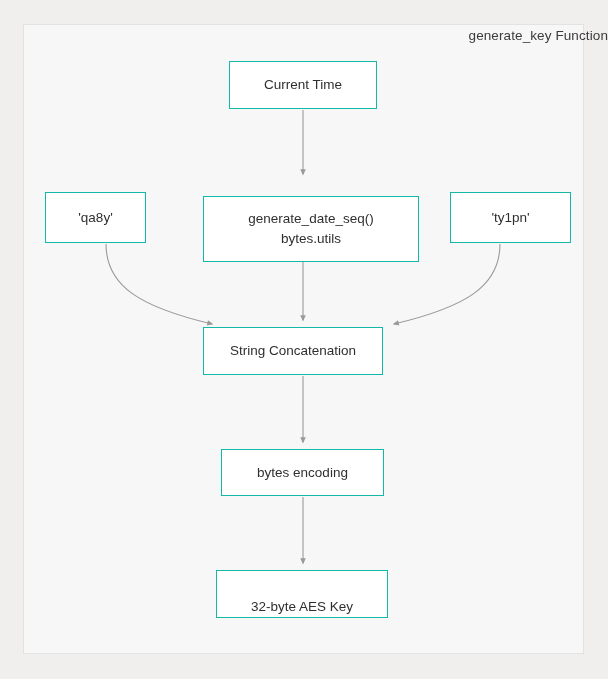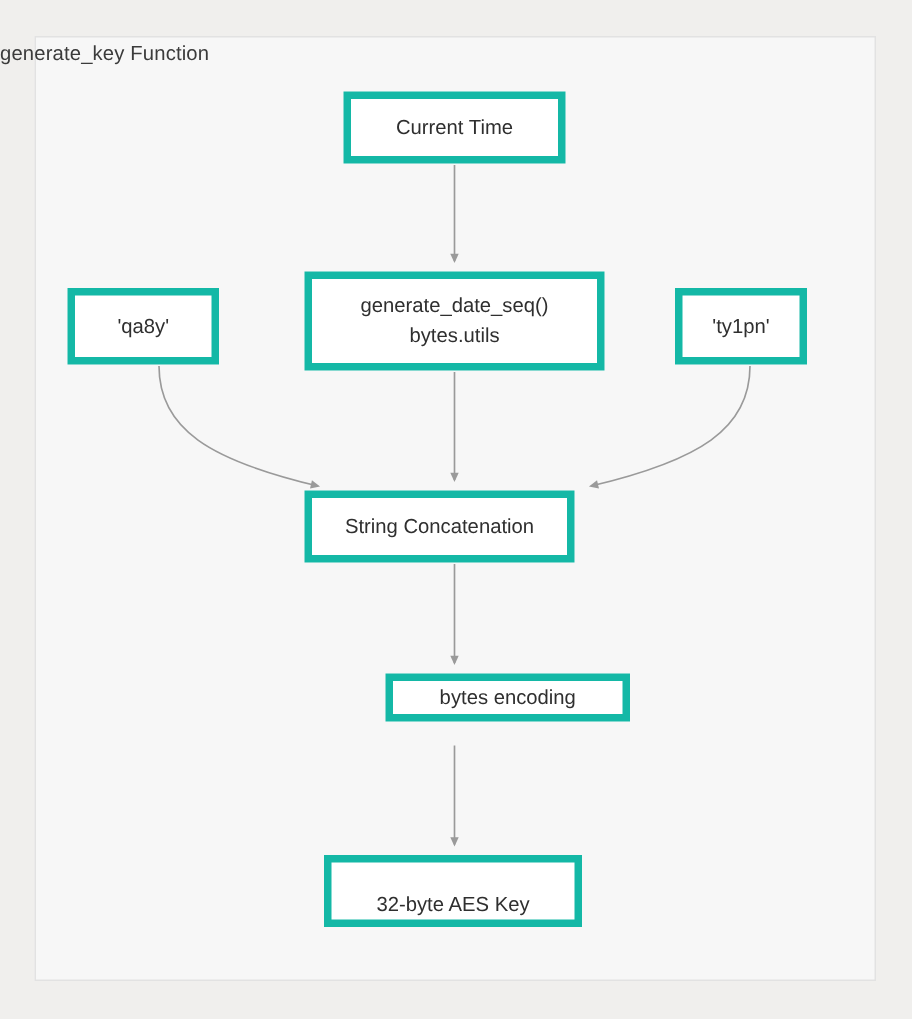--- a/index.html
+++ b/index.html
@@ -26,57 +26,57 @@
     height: 630px;
     background: #f7f7f7;
     border: 1px solid #e2e2e2;
     box-sizing: border-box;
   }
   .panel-title {
     position: absolute;
     left: 0;
     top: 28px;
     width: 100%;
-    text-align: left;
+    text-align: right;
     font-size: 13.5px;
     color: #3b3b3b;
     letter-spacing: 0.1px;
   }
   .edges {
     position: absolute;
     left: 0;
     top: 0;
     width: 608px;
     height: 679px;
     pointer-events: none;
   }
   .node {
     position: absolute;
     background: #ffffff;
-    border: 5px solid #14b8a6;
+    border: 1px solid #14b8a6;
     box-sizing: border-box;
     display: flex;
     align-items: center;
     justify-content: center;
     flex-direction: column;
     color: #2f2f2f;
     font-size: 13.5px;
     line-height: 20px;
     text-align: center;
   }
   .node .line2 {
     display: block;
   }
   
   #node-current-time   { left: 229px; top: 61px;  width: 148px; height: 48px; }
-  #node-generate-seq   { left: 203px; top: 181px; width: 200px; height: 66px; }
+  #node-generate-seq   { left: 203px; top: 196px; width: 216px; height: 66px; }
   #node-salt-left      { left: 45px;  top: 192px; width: 101px; height: 51px; }
-  #node-salt-right     { left: 450px; top: 192px; width: 88px; height: 51px; }
+  #node-salt-right     { left: 450px; top: 192px; width: 121px; height: 51px; }
   #node-concat         { left: 203px; top: 327px; width: 180px; height: 48px; }
-  #node-bytes          { left: 221px; top: 449px; width: 163px; height: 32px; margin-left: 36px; }
+  #node-bytes          { left: 221px; top: 449px; width: 163px; height: 47px; }
   #node-aes-key        { left: 216px; top: 570px; width: 172px; height: 48px; justify-content: flex-end; }
 </style>
 </head>
 <body>
 
 <div id="diagram-root">
 
   <div class="panel"></div>
 
   <div class="panel-title">generate_key Function</div>

